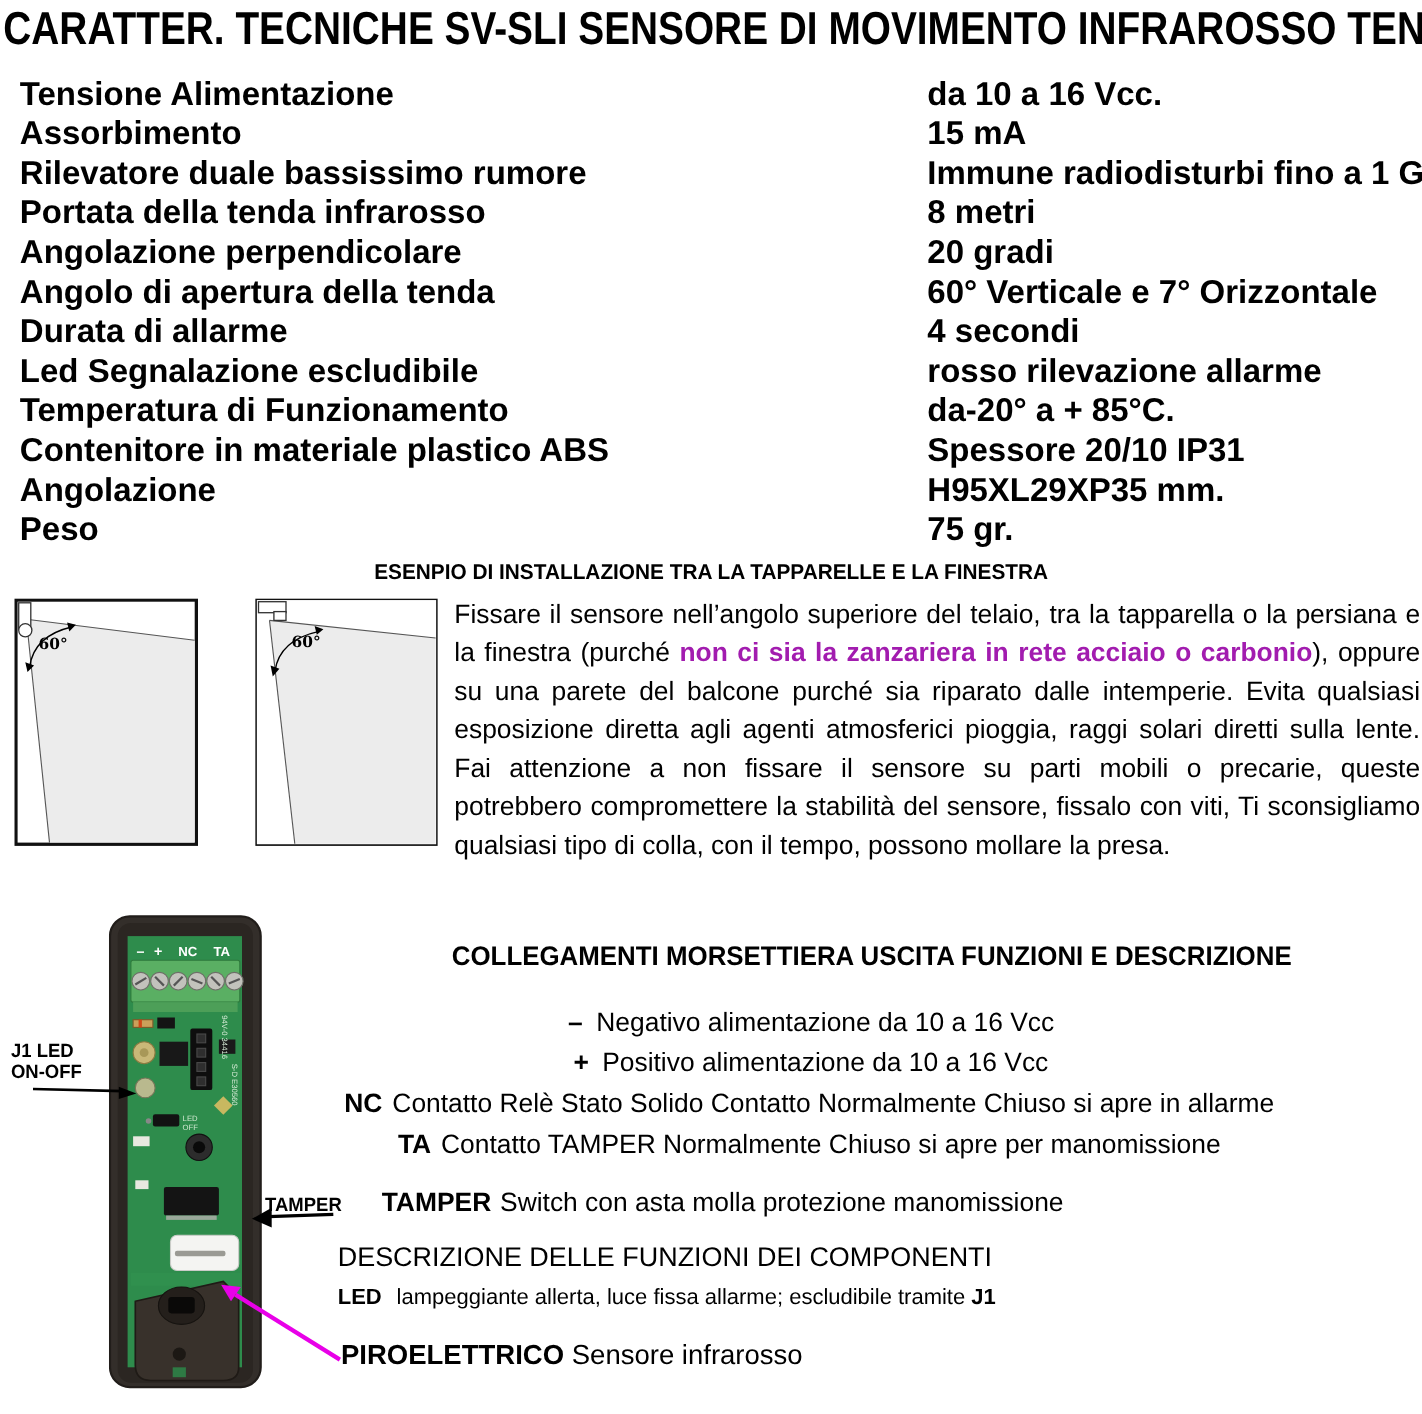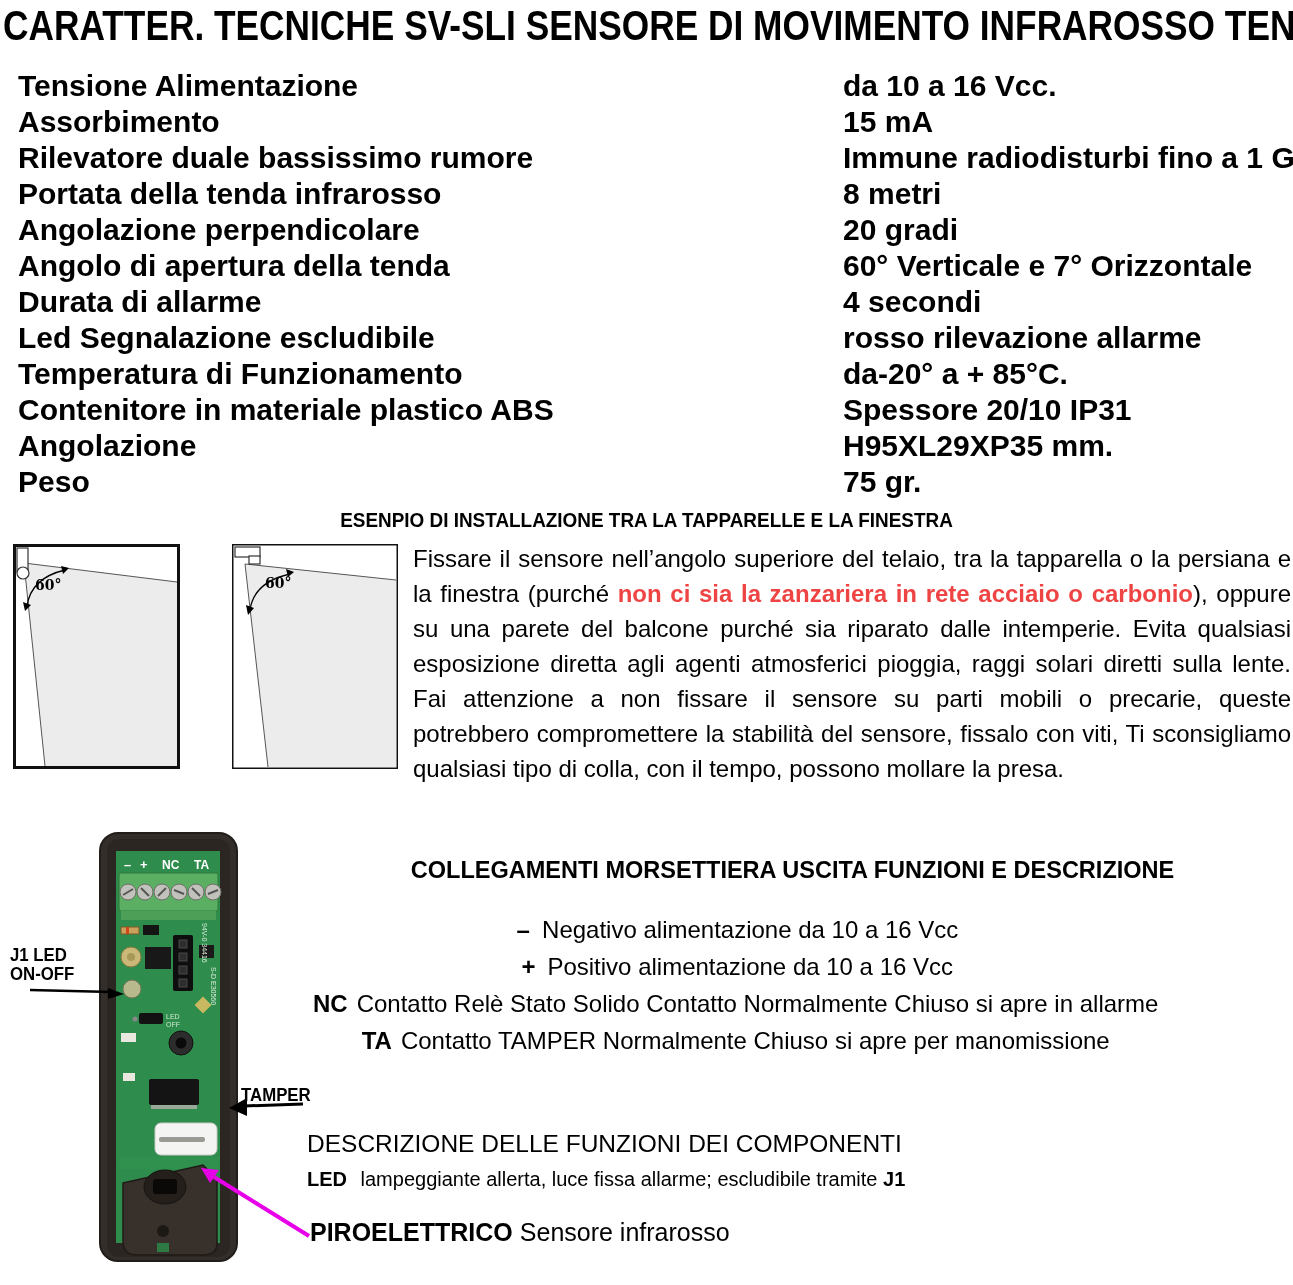--- a/index.html
+++ b/index.html
@@ -15,21 +15,21 @@
   .spec-row { position:relative; height:36px; line-height:36px; white-space:nowrap; }
   .spec-value { position:absolute; left:825px; top:0; }
   .install-heading {
     position:absolute; top:509px; left:0; width:1293px; text-align:center;
     font-size:19.5px; font-weight:bold; transform:scaleX(0.97);
   }
   .para {
     position:absolute; left:413px; top:541px; width:878px;
     font-size:24px; line-height:35px; text-align:justify;
   }
-  .para .hl { color:#ef4444; font-weight:bold; }
+  .para .hl { color:#a21caf; font-weight:bold; }
   .diag1 { position:absolute; left:13px; top:544px; }
   .diag2 { position:absolute; left:232px; top:544px; }
   .pcb   { position:absolute; left:99px;  top:827px; }
   .j1-label {
     position:absolute; left:10px; top:946px; font-size:17.5px; font-weight:bold;
     line-height:19px; transform:scaleX(0.96); transform-origin:left top; white-space:nowrap;
   }
   .tamper-photo-label {
     position:absolute; left:241px; top:1085px; font-size:17.5px; font-weight:bold;
     transform:scaleX(0.96); transform-origin:left top;
@@ -204,20 +204,21 @@
 
   <div class="conn-heading">COLLEGAMENTI MORSETTIERA USCITA FUNZIONI E DESCRIZIONE</div>
 
   <div class="conn-list">
     <div class="conn-item sym"><span class="term">–</span><span class="desc">Negativo alimentazione da 10 a 16 Vcc</span></div>
     <div class="conn-item sym"><span class="term">+</span><span class="desc">Positivo  alimentazione da 10 a 16 Vcc</span></div>
     <div class="conn-item"><span class="term">NC</span><span class="desc">Contatto Relè Stato Solido Contatto Normalmente Chiuso si apre in allarme</span></div>
     <div class="conn-item"><span class="term">TA</span><span class="desc">Contatto TAMPER Normalmente Chiuso si apre per manomissione</span></div>
   </div>
 
+  <div class="tamper-line"><span class="term">TAMPER</span><span class="desc">Switch con asta molla protezione manomissione</span></div>
 
   <div class="func-heading">DESCRIZIONE DELLE FUNZIONI DEI COMPONENTI</div>
 
   <div class="led-line"><span class="term">LED</span><span> lampeggiante allerta, luce fissa allarme; escludibile tramite </span><span class="suffix">J1</span></div>
 
   <div class="pyro-line"><span class="term">PIROELETTRICO</span><span>Sensore infrarosso</span></div>
 
 </div>
 
 </body></html>

